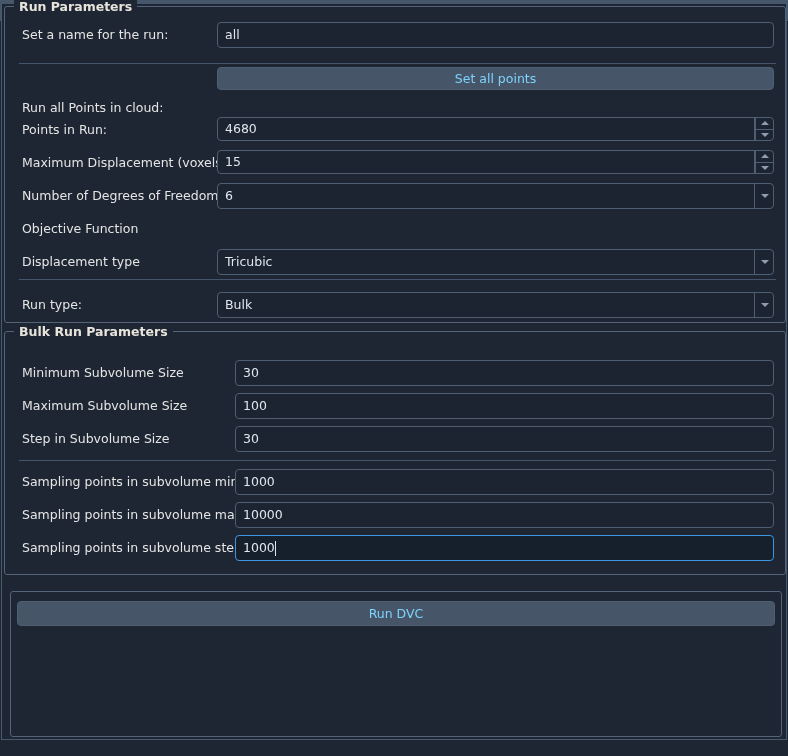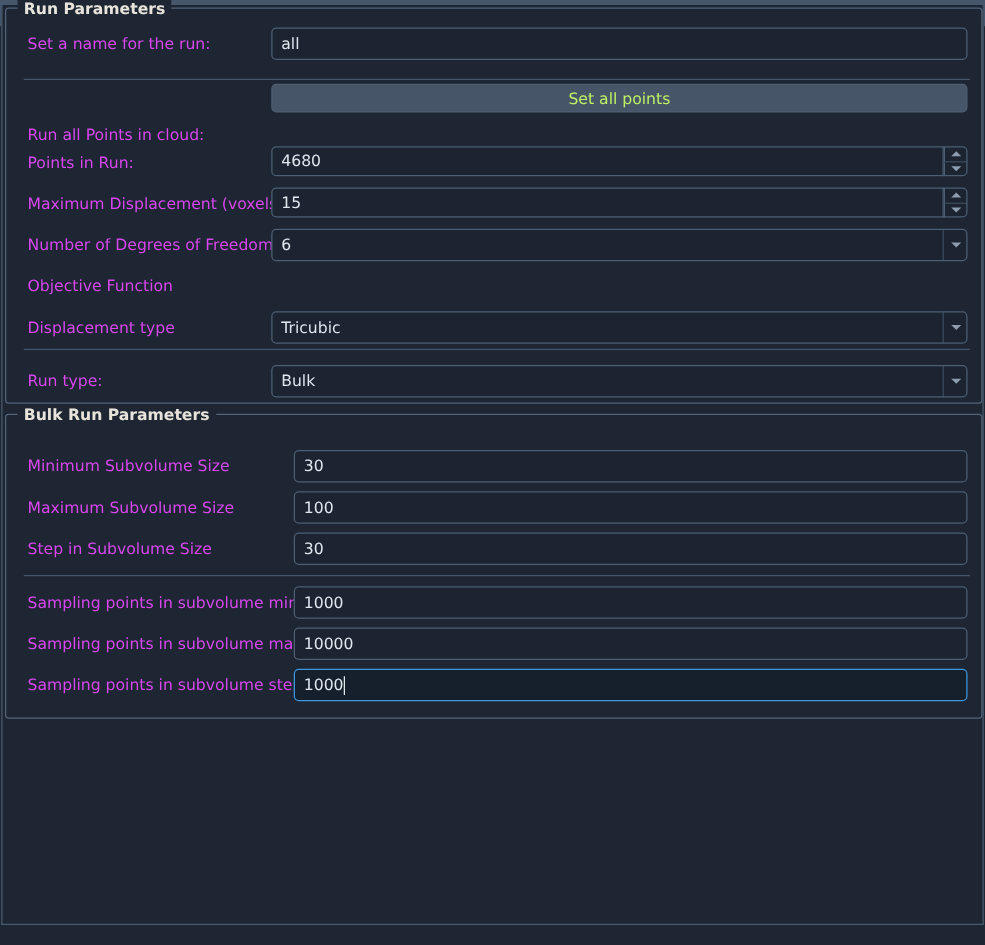--- a/index.html
+++ b/index.html
@@ -78,21 +78,21 @@
   #group-run-action   { left: 8px;  top: 587px; width: 772px; height: 146px; }
 
   
   .row {
     position: absolute;
     display: flex;
     align-items: center;
   }
   .row-label {
     font-size: 12.5px;
-    color: #d946ef;
+    color: #e5e5e5;
     white-space: nowrap;
     line-height: 16px;
   }
 
   
   .field {
     position: absolute;
     background: #1b2430;
     border: 1px solid #4e5e73;
     border-radius: 4px;
@@ -175,21 +175,21 @@
     background: #475569;
     border: 1px solid #4e5e73;
     border-radius: 4px;
     display: flex;
     align-items: center;
     justify-content: center;
     cursor: pointer;
   }
   .btn-label {
     font-size: 12.5px;
-    color: #bef264;
+    color: #7dd3fc;
     line-height: 16px;
   }
 
   
   .sep {
     position: absolute;
     height: 1px;
     background: #44546a;
   }
 </style>
@@ -338,15 +338,20 @@
 
       <div class="row" style="left:17px; top:208px;">
         <span class="row-label">Sampling points in subvolume step</span>
       </div>
       <div class="field focused" style="left:230px; top:203px; width:539px;">
         <span class="field-text" style="flex:0 0 auto;">1000</span>
         <span class="caret"></span>
       </div>
     </div>
 
+    <div class="groupbox" id="group-run-action">
+      <div class="btn" style="left:6px; top:9px; width:758px; height:25px;">
+        <span class="btn-label">Run DVC</span>
+      </div>
+    </div>
 
   </div>
 </div>
 
 </body></html>

